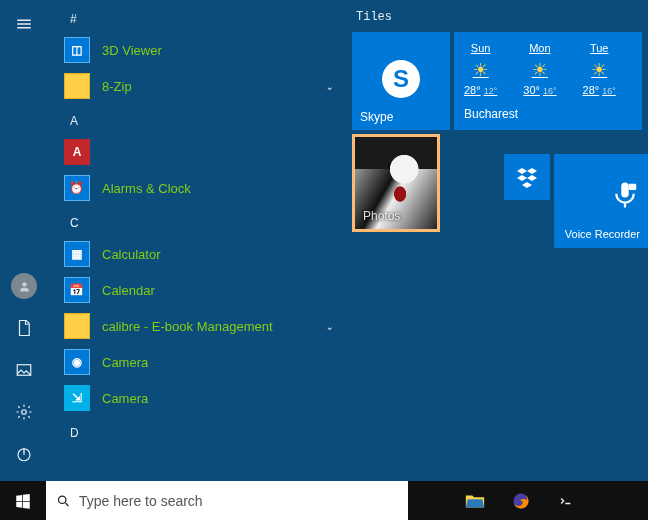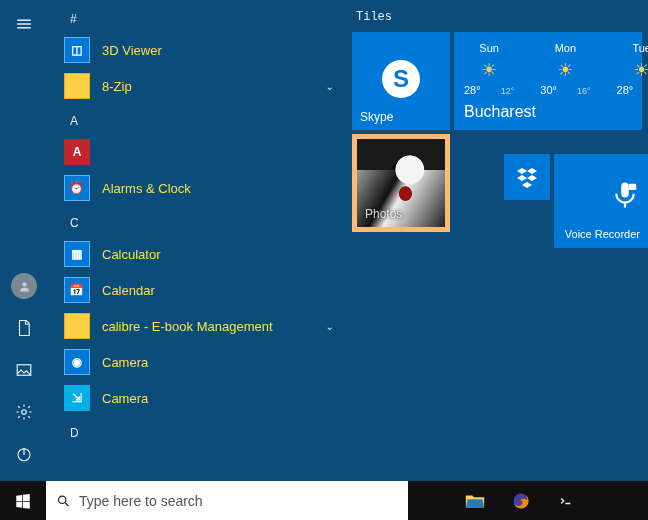--- a/index.html
+++ b/index.html
@@ -11,37 +11,37 @@
   .rail-btn { width:48px; height:40px; display:flex; align-items:center; justify-content:center; cursor:pointer; }
   .rail-btn svg { width:18px; height:18px; fill:#e6eef5; }
   .rail-avatar { width:26px; height:26px; border-radius:50%; background:#7b8890; display:flex; align-items:center; justify-content:center; }
   .rail-avatar svg { width:13px; height:13px; fill:#c7d0d6; }
   .rail-bottom .rail-btn { height:42px; }
   
   .app-list { width:302px; overflow:hidden; padding-top:2px; }
   .section-header { font-size:12px; padding:10px 0 6px 22px; color:#e4eef7; }
   .app-item { height:36px; display:flex; align-items:center; padding-left:16px; cursor:pointer; position:relative; }
   .app-icon { width:26px; height:26px; display:flex; align-items:center; justify-content:center; margin-right:12px; font-size:12px; font-weight:600; }
-  .app-label { font-size:13px; color:#fde047; }
+  .app-label { font-size:13px; color:#84cc16; }
   .chevron { position:absolute; right:16px; font-size:10px; color:#e6eef5; }
   
   .tiles-area { flex:1; padding:4px 6px 0 2px; }
   .tiles-title { font-size:12px; padding:6px 0 8px 4px; color:#e6eef5;font-family:Liberation Mono, monospace; }
   .tiles-grid { position:relative; }
   .tile { position:absolute; color:#fff; font-size:12px; background:#0078d7; display:flex; align-items:flex-end; padding:6px 8px; cursor:pointer; }
   .tile-skype { left:0; top:0; width:98px; height:98px; flex-direction:column; align-items:flex-start; justify-content:flex-end; }
   .tile-skype .skype-icon { width:38px; height:38px; border-radius:50%; background:#fff; color:#0078d7; font-size:24px; font-weight:700; display:flex; align-items:center; justify-content:center; position:absolute; top:28px; left:30px; }
   .tile-weather { left:102px; top:0; width:188px; height:98px; background:#0078d7; padding:6px 10px 8px; flex-direction:column; align-items:flex-start; justify-content:space-between; }
   .weather-row { display:flex; gap:26px; width:100%; padding-top:3px; }
-  .weather-day { display:flex; flex-direction:column; align-items:center; font-size:11px; line-height:1.35; }
+  .weather-day { display:flex; flex-direction:column; align-items:center; font-size:11px; line-height:1.35;text-decoration:underline; }
   .weather-day .sun { font-size:18px; color:#ffd24d; margin:2px 0 1px; }
   .weather-temps { font-size:11px; }
-  .weather-temps .lo { color:#b8d6ef; margin-left:20px; font-size:9px; }
-  .city { font-size:16px; padding-bottom:1px; }
-  .tile-photos { left:0; top:102px; width:98px; height:98px; padding:15px; border:5px solid #fdba74; overflow:hidden; }
+  .weather-temps .lo { color:#b8d6ef; margin-left:3px; font-size:9px; }
+  .city { font-size:12px; padding-bottom:1px; }
+  .tile-photos { left:0; top:102px; width:88px; height:98px; padding:15px; border:3px solid #fdba74; overflow:hidden; }
   .tile-photos .photo-bg { position:absolute; inset:0; background:linear-gradient(120deg,#d5d5d5 0%, #111 45%, #eee 55%, #222 100%); }
   .tile-photos .photo-face { position:absolute; inset:0; background:
       radial-gradient(circle at 60% 35%, #f3f3f3 0 18%, transparent 19%),
       radial-gradient(circle at 45% 32%, #0b0b0b 0 5%, transparent 6%),
       radial-gradient(circle at 66% 30%, #0b0b0b 0 5%, transparent 6%),
       radial-gradient(ellipse at 55% 62%, #9a0f0f 0 9%, transparent 10%),
       linear-gradient(180deg,#1a1a1a 0 35%, transparent 35%);
       mix-blend-mode:normal; }
   .tile-photos .lbl { position:absolute; left:8px; bottom:6px; font-size:12px; color:rgba(255,255,255,0.85); text-shadow:0 0 3px #000; }
   .tile-dropbox { left:152px; top:122px; width:46px; height:46px; background:#0078d7; align-items:center; justify-content:center; padding:0; }

